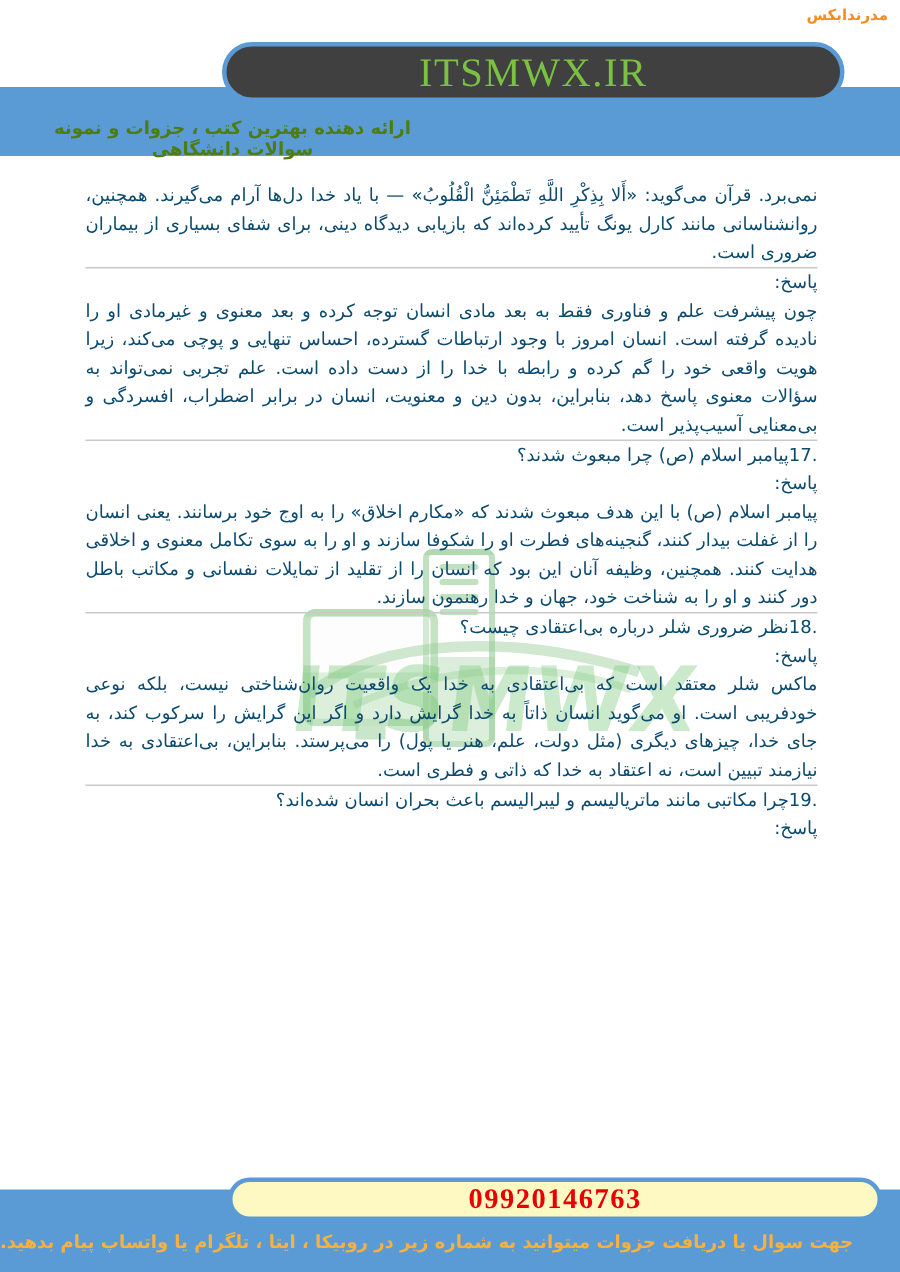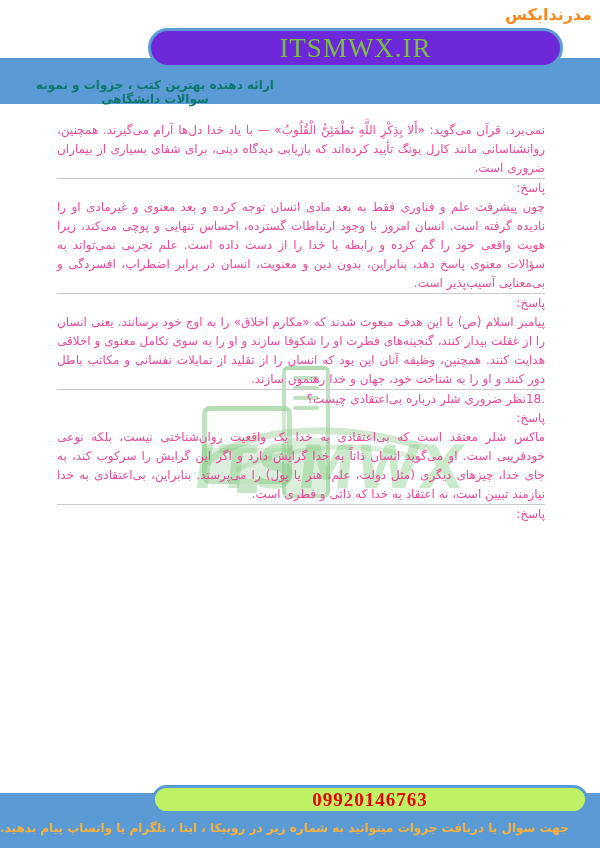--- a/index.html
+++ b/index.html
@@ -5,40 +5,40 @@
   html,body{margin:0;padding:0;}
   body{
     width:600px;height:848px;position:relative;overflow:hidden;
     background:#ffffff;
     font-family:"DejaVu Sans",sans-serif;
   }
 
   
   .brand-label{
     position:absolute;top:5px;right:8px;
-    color:#f68b1f;font-size:16px;font-weight:bold;
+    color:#f68b1f;font-size:10px;font-weight:bold;
     direction:rtl;
   }
   .header-bar{
     position:absolute;top:58px;left:0;width:600px;height:46px;
     background:#5b9bd5;
   }
   .site-pill{
     position:absolute;top:28px;left:148px;width:415px;height:40px;
-    background:#6d28d9;border:3px solid #5b9bd5;border-radius:22px;
+    background:#404040;border:3px solid #5b9bd5;border-radius:22px;
     box-sizing:border-box;z-index:3;
     display:flex;align-items:center;justify-content:center;
   }
   .site-title{
     font-family:"Liberation Serif","DejaVu Serif",serif;
     font-size:27px;color:#7bc043;letter-spacing:1px;
   }
   .header-tagline{
     position:absolute;top:78px;left:20px;width:270px;
-    color:#0f766e;font-size:12px;font-weight:bold;direction:rtl;text-align:center;
+    color:#4d7c0f;font-size:12px;font-weight:bold;direction:rtl;text-align:center;
     z-index:4;
   }
 
   
   .watermark{
     position:absolute;left:190px;top:358px;width:260px;height:175px;
     z-index:0;pointer-events:none;
   }
   .wm-doc{
     position:absolute;left:92px;top:8px;width:48px;height:132px;
@@ -66,39 +66,39 @@
     font-size:57px;font-weight:bold;letter-spacing:1px;
     color:rgba(125,200,125,0.40);
     transform:skewX(-7deg) scaleY(1.05);transform-origin:left bottom;
     font-family:"DejaVu Sans",sans-serif;white-space:nowrap;
   }
 
   
   .content{
     position:absolute;left:57px;top:121px;width:488px;
     direction:rtl;text-align:justify;
-    color:#ec4899;font-size:12px;line-height:19px;
+    color:#0c4a6e;font-size:12px;line-height:19px;
     z-index:1;
   }
   .content p{margin:0;}
   .intro{margin-bottom:28px;}
   .divider{
     border:none;border-top:1px solid #c9c9c9;height:0;margin:0;
   }
   .question{margin:18px 0 10px 0;}
   .answer{margin-bottom:10px;}
 
   
   .footer-bar{
     position:absolute;top:793px;left:0;width:600px;height:55px;
     background:#5b9bd5;
   }
   .phone-pill{
     position:absolute;top:785px;left:152px;width:436px;height:29px;
-    background:#bef264;border:3px solid #5b9bd5;border-radius:16px;
+    background:#fef9c3;border:3px solid #5b9bd5;border-radius:16px;
     box-sizing:border-box;z-index:3;
     display:flex;align-items:center;justify-content:center;
   }
   .phone-number{
     font-family:"Liberation Serif","DejaVu Serif",serif;
     font-size:19px;font-weight:bold;color:#e80000;letter-spacing:1px;
   }
   .footer-note{
     position:absolute;top:821px;left:0;width:600px;text-align:left;
     color:#f7b13f;font-size:12px;font-weight:bold;direction:rtl;
@@ -134,33 +134,35 @@
   <p class="intro">نمی‌برد. قرآن می‌گوید: «أَلا بِذِکْرِ اللَّهِ تَطْمَئِنُّ الْقُلُوبُ» — با یاد خدا دل‌ها آرام می‌گیرند. همچنین، روانشناسانی مانند کارل یونگ تأیید کرده‌اند که بازیابی دیدگاه دینی، برای شفای بسیاری از بیماران ضروری است.</p>
   <hr class="divider">
 
   <section>
     <p class="answer-label">پاسخ:</p>
     <p class="answer">چون پیشرفت علم و فناوری فقط به بعد مادی انسان توجه کرده و بعد معنوی و غیرمادی او را نادیده گرفته است. انسان امروز با وجود ارتباطات گسترده، احساس تنهایی و پوچی می‌کند، زیرا هویت واقعی خود را گم کرده و رابطه با خدا را از دست داده است. علم تجربی نمی‌تواند به سؤالات معنوی پاسخ دهد، بنابراین، بدون دین و معنویت، انسان در برابر اضطراب، افسردگی و بی‌معنایی آسیب‌پذیر است.</p>
   </section>
   <hr class="divider">
 
   <section>
+    <p class="question">.17پیامبر اسلام (ص) چرا مبعوث شدند؟</p>
     <p class="answer-label">پاسخ:</p>
     <p class="answer">پیامبر اسلام (ص) با این هدف مبعوث شدند که «مکارم اخلاق» را به اوج خود برسانند. یعنی انسان را از غفلت بیدار کنند، گنجینه‌های فطرت او را شکوفا سازند و او را به سوی تکامل معنوی و اخلاقی هدایت کنند. همچنین، وظیفه آنان این بود که انسان را از تقلید از تمایلات نفسانی و مکاتب باطل دور کنند و او را به شناخت خود، جهان و خدا رهنمون سازند.</p>
   </section>
   <hr class="divider">
 
   <section>
     <p class="question">.18نظر ضروری شلر درباره بی‌اعتقادی چیست؟</p>
     <p class="answer-label">پاسخ:</p>
     <p class="answer">ماکس شلر معتقد است که بی‌اعتقادی به خدا یک واقعیت روان‌شناختی نیست، بلکه نوعی خودفریبی است. او می‌گوید انسان ذاتاً به خدا گرایش دارد و اگر این گرایش را سرکوب کند، به جای خدا، چیزهای دیگری (مثل دولت، علم، هنر یا پول) را می‌پرستد. بنابراین، بی‌اعتقادی به خدا نیازمند تبیین است، نه اعتقاد به خدا که ذاتی و فطری است.</p>
   </section>
   <hr class="divider">
 
   <section>
+    <p class="question">.19چرا مکاتبی مانند ماتریالیسم و لیبرالیسم باعث بحران انسان شده‌اند؟</p>
     <p class="answer-label">پاسخ:</p>
   </section>
 </div>
 
 <div class="footer-bar"></div>
 <div class="phone-pill">
   <span class="phone-number">09920146763</span>
 </div>
 <div class="footer-note">جهت سوال یا دریافت جزوات میتوانید به شماره زیر در روبیکا ، ایتا ، تلگرام یا واتساپ پیام بدهید.</div>
 

